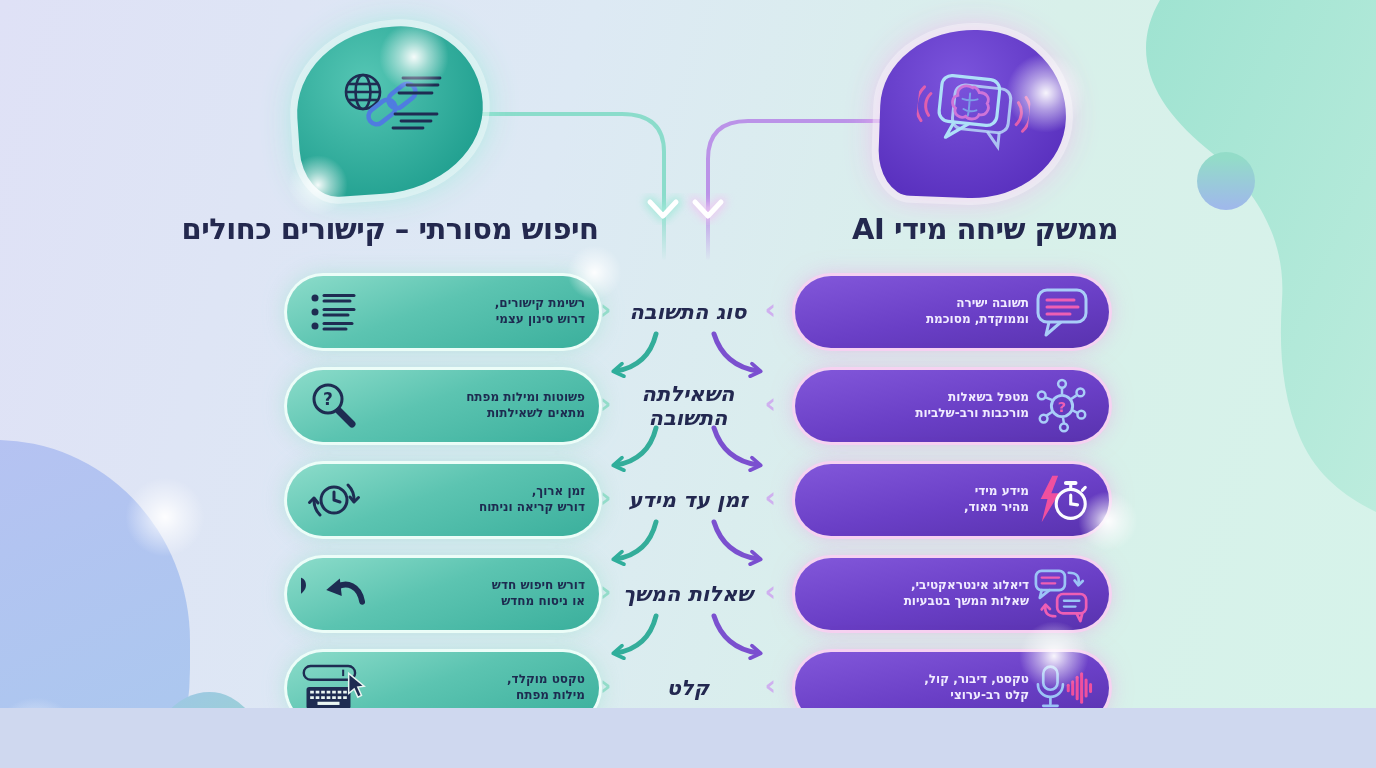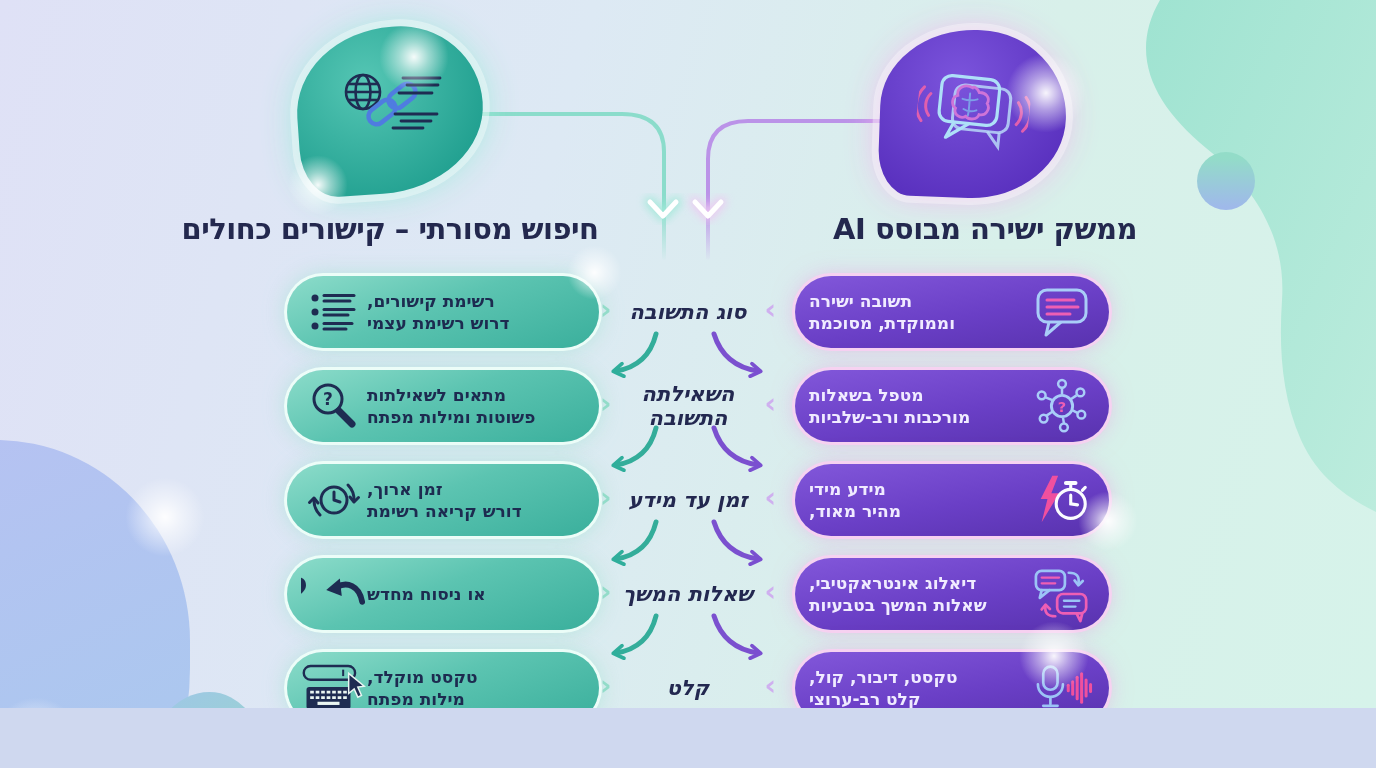--- a/index.html
+++ b/index.html
@@ -37,21 +37,21 @@
   .title-right{left:760px;top:212px;width:450px;}
   
   .pill{position:absolute;height:72px;border-radius:36px;display:flex;align-items:center;
     direction:rtl;padding:0 14px;box-sizing:border-box;}
   .pill.teal{left:287px;width:312px;
     background:linear-gradient(160deg,#8cdcca 0%,#5cc4b1 45%,#3aaf9c 100%);
     box-shadow:0 0 0 3px rgba(240,255,250,.9),0 0 22px rgba(150,225,205,.65);}
   .pill.purple{left:795px;width:314px;
     background:linear-gradient(170deg,#8257da 0%,#6a3fc6 55%,#5832ae 100%);
     box-shadow:0 0 0 3px #f6d2f1,0 0 22px rgba(236,150,225,.55);}
-  .pill-text{flex:1;text-align:left;font-size:17px;line-height:1.3;font-weight:600;}
+  .pill-text{flex:1;text-align:right;font-size:12px;line-height:1.3;font-weight:600;}
   .pill.teal .pill-text{color:#1d2b50;}
   .pill.purple .pill-text{color:#f0ebff;}
   .pill-text span{display:block;}
   .pill-icon{flex:0 0 auto;width:66px;display:flex;align-items:center;justify-content:center;}
   .category{position:absolute;left:600px;width:176px;height:72px;direction:rtl;
     display:flex;align-items:center;justify-content:center;text-align:center;
     font-size:21px;font-weight:bold;color:#232850;line-height:1.15;}
   .category .cat-text span{display:block;font-style:italic;}
   .chev{position:absolute;top:50%;transform:translateY(-56%);font-size:28px;font-weight:bold;}
   .chev-l{left:0;color:#93dcc9;}
@@ -154,26 +154,26 @@
       <g fill="none" stroke="#e05fae" stroke-width="3" stroke-linecap="round">
         <path d="M12,32 a17,17 0 0 0 0,22"></path>
           <path d="M5,26 a26,26 0 0 0 0,34"></path>
         <path d="M100,32 a17,17 0 0 1 0,22"></path>
           <path d="M107,26 a26,26 0 0 1 0,34"></path>
       </g>
     </svg>
   </div>
 
   <div class="title title-left">חיפוש מסורתי – קישורים כחולים</div>
-  <div class="title title-right">ממשק ישירה מבוסס AI</div>
+  <div class="title title-right">ממשק שיחה מידי AI</div>
 
   <div class="pill teal r0">
     <div class="pill-text">
       <span>רשימת קישורים,</span>
-        <span>דרוש רשימת עצמי</span>
+        <span>דרוש סינון עצמי</span>
     </div>
     <div class="pill-icon">
       <svg width="56" height="56" viewBox="0 0 56 56">
         <g stroke="#1e2c52" stroke-width="3" stroke-linecap="round">
           <circle cx="9" cy="14" r="3.5" fill="#1e2c52" stroke="none"></circle>
             <line x1="18" y1="11.5" x2="48" y2="11.5"></line>
             <line x1="18" y1="17" x2="44" y2="17"></line>
           <circle cx="9" cy="28" r="3.5" fill="#1e2c52" stroke="none"></circle>
             <line x1="18" y1="25.5" x2="48" y2="25.5"></line>
             <line x1="18" y1="31" x2="42" y2="31"></line>
@@ -205,22 +205,22 @@
       </svg>
     </div>
     <div class="pill-text">
       <span>תשובה ישירה</span>
         <span>וממוקדת, מסוכמת</span>
     </div>
   </div>
 
   <div class="pill teal r1">
     <div class="pill-text">
-      <span>מתאים לשאילתות</span>
-        <span>פשוטות ומילות מפתח</span>
+      <span>פשוטות ומילות מפתח</span>
+        <span>מתאים לשאילתות</span>
     </div>
     <div class="pill-icon">
       <svg width="56" height="56" viewBox="0 0 56 56">
         <circle cx="22" cy="21" r="14" fill="none" stroke="#1e2c52" stroke-width="3"></circle>
         <line x1="33" y1="33" x2="46" y2="46" stroke="#1e2c52" stroke-width="7" stroke-linecap="round"></line>
         <text x="22" y="27" font-size="17" font-weight="bold" fill="#1e2c52" text-anchor="middle" font-family="DejaVu Sans,sans-serif">?</text>
       </svg>
     </div>
   </div>
   <div class="category r1">
@@ -254,21 +254,21 @@
     </div>
     <div class="pill-text">
       <span>מטפל בשאלות</span>
         <span>מורכבות ורב-שלביות</span>
     </div>
   </div>
 
   <div class="pill teal r2">
     <div class="pill-text">
       <span>זמן ארוך,</span>
-        <span>דורש קריאה רשימת</span>
+        <span>דורש קריאה וניתוח</span>
     </div>
     <div class="pill-icon">
       <svg width="56" height="56" viewBox="0 0 56 56">
         <g fill="none" stroke="#1e2c52" stroke-width="3" stroke-linecap="round" stroke-linejoin="round">
           <circle cx="28" cy="28" r="13"></circle>
           <polyline points="28,20 28,28 34,30"></polyline>
           <path d="M42,13 A21,21 0 0 1 48,29"></path>
             <polyline points="44,25 48,30 52.5,25.5"></polyline>
           <path d="M14,43 A21,21 0 0 1 8,27"></path>
             <polyline points="12,31 8,26 3.5,30.5"></polyline>
@@ -298,20 +298,21 @@
       </svg>
     </div>
     <div class="pill-text">
       <span>מידע מידי</span>
         <span>מהיר מאוד,</span>
     </div>
   </div>
 
   <div class="pill teal r3">
     <div class="pill-text">
+      <span>דורש חיפוש חדש</span>
         <span>או ניסוח מחדש</span>
     </div>
     <div class="pill-icon">
       <svg width="66" height="56" viewBox="0 0 68 56">
         <text x="8" y="45" font-size="46" font-weight="bold" fill="#1e2c52" font-family="DejaVu Sans,sans-serif">?</text>
         <path d="M63,36 C60,19 47,15 37,21" fill="none" stroke="#1e2c52" stroke-width="6" stroke-linecap="round"></path>
         <polygon points="40,12 26,24 42,30" fill="#1e2c52"></polygon>
       </svg>
     </div>
   </div>

